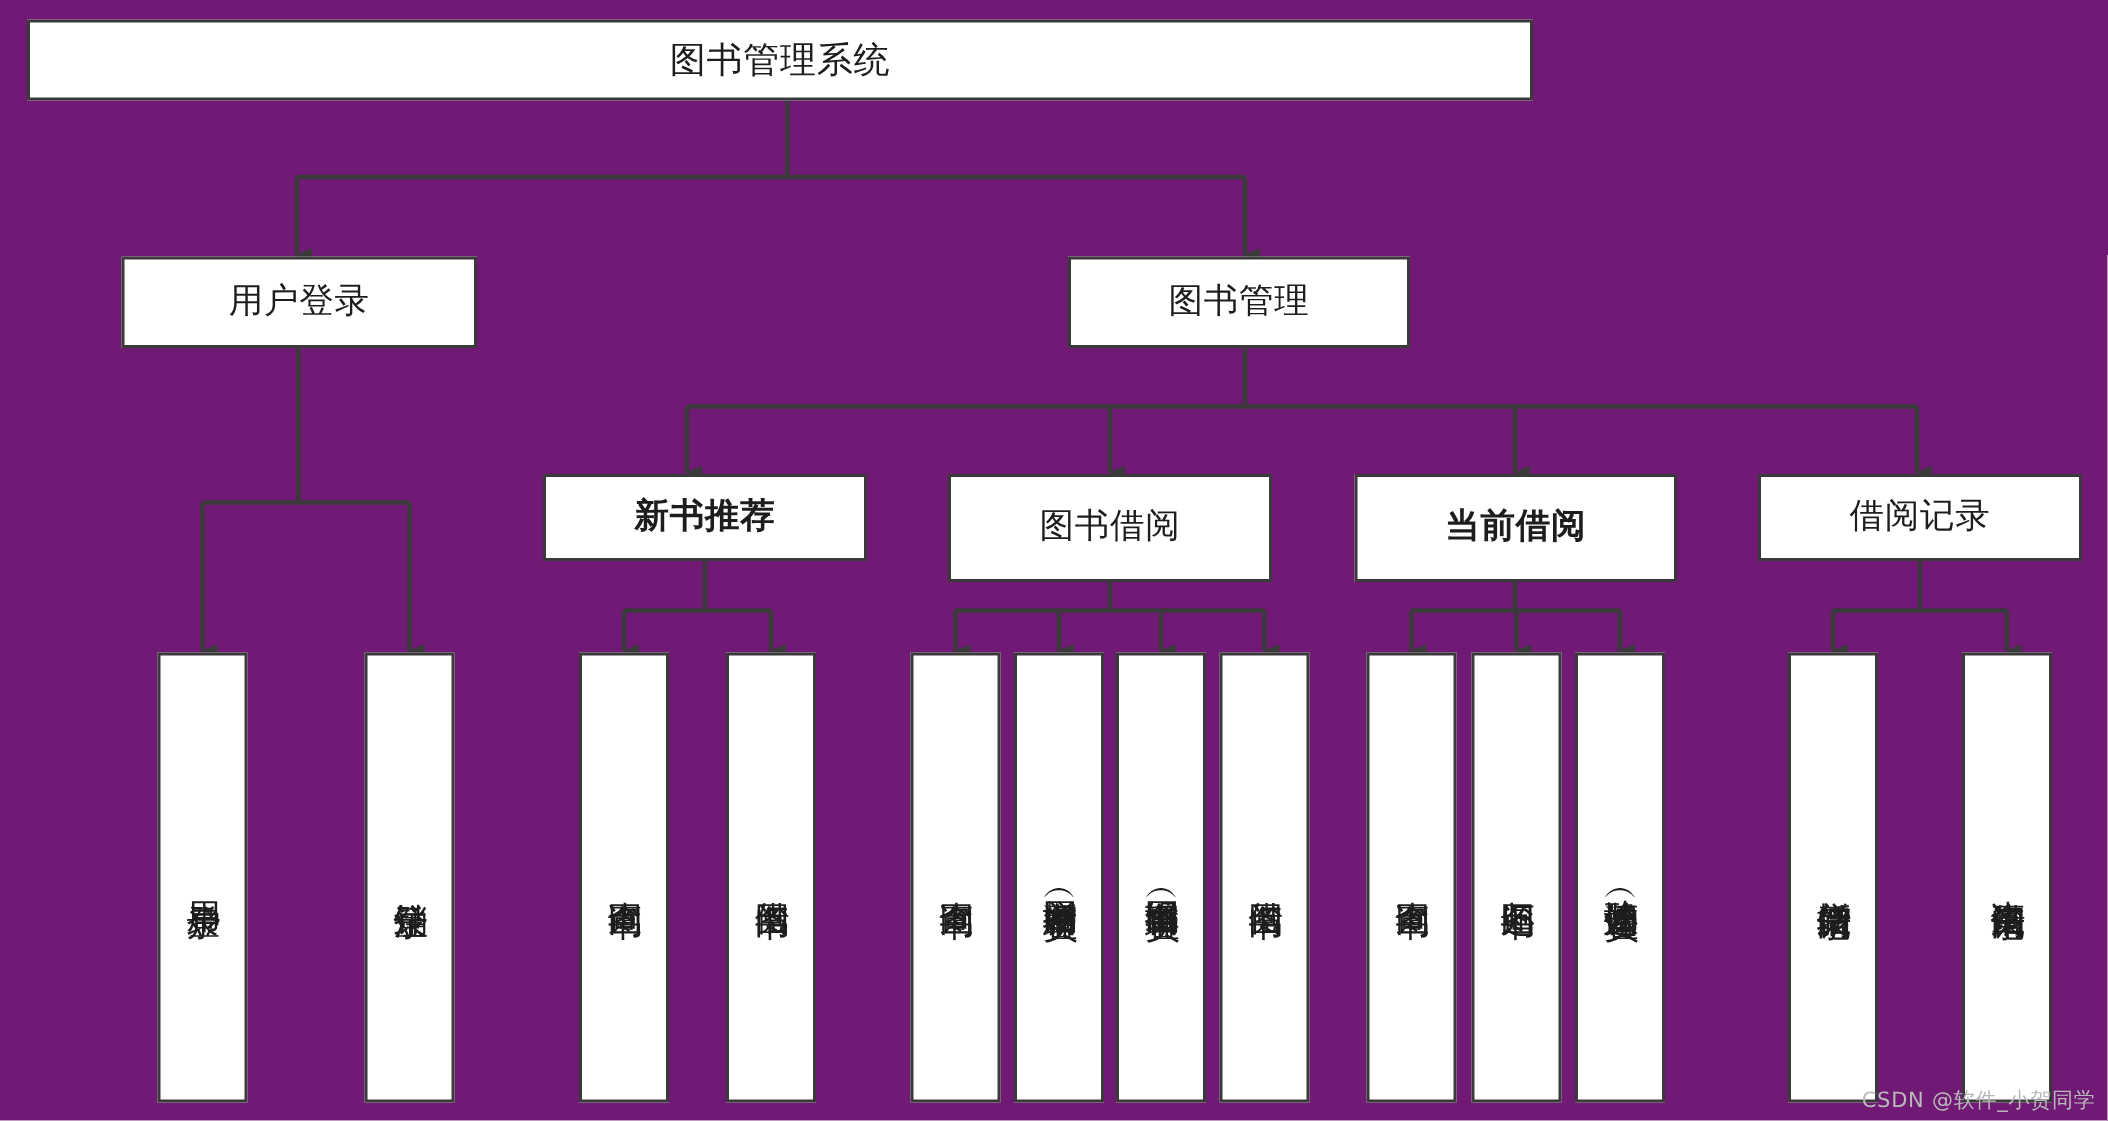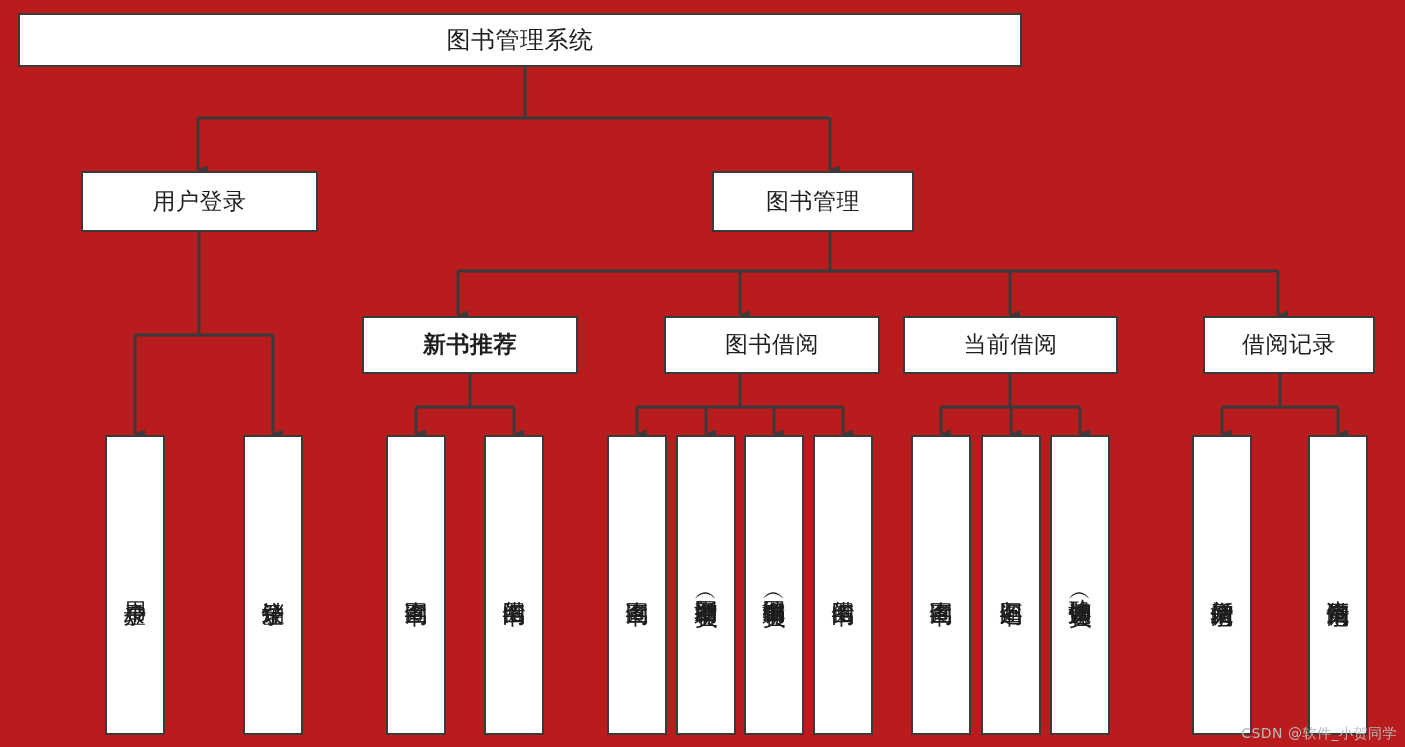--- a/index.html
+++ b/index.html
@@ -7,21 +7,21 @@
     padding: 0;
     background: #ffffff;
   }
   body {
     font-family: "DejaVu Sans", "Liberation Sans", sans-serif;
   }
   #stage {
     position: relative;
     width: 1405px;
     height: 747px;
-    background: #b91c1c;
+    background: #701a75;
     overflow: hidden;
   }
   #diagram-svg {
     position: absolute;
     left: 0;
     top: 0;
     width: 1405px;
     height: 747px;
   }
   .node-box {
@@ -117,34 +117,34 @@
       </g>
   </svg>
 
   <div class="node-box root" style="left:18px; top:13px; width:1004px; height:54px;">
     <span class="node-label">图书管理系统</span>
   </div>
 
   <div class="node-box level2" style="left:81px; top:171px; width:237px; height:61px;">
     <span class="node-label">用户登录</span>
   </div>
-  <div class="node-box level2" style="left:712px; top:171px; width:202px; height:61px;">
+  <div class="node-box level2" style="left:712px; top:171px; width:228px; height:61px;">
     <span class="node-label">图书管理</span>
   </div>
 
   <div class="node-box level3" style="left:362px; top:316px; width:216px; height:58px;font-weight:bold;">
     <span class="node-label">新书推荐</span>
   </div>
-  <div class="node-box level3" style="left:632px; top:316px; width:216px; height:58px;margin-left:32px;">
+  <div class="node-box level3" style="left:632px; top:316px; width:216px; height:72px;">
     <span class="node-label">图书借阅</span>
   </div>
-  <div class="node-box level3" style="left:903px; top:316px; width:215px; height:58px;">
+  <div class="node-box level3" style="left:903px; top:316px; width:215px; height:72px;font-weight:bold;">
     <span class="node-label">当前借阅</span>
   </div>
-  <div class="node-box level3" style="left:1172px; top:316px; width:172px; height:58px;margin-left:31px;">
+  <div class="node-box level3" style="left:1172px; top:316px; width:216px; height:58px;">
     <span class="node-label">借阅记录</span>
   </div>
 
   <div class="node-box vertical" style="left:105px; top:435px; width:60px; height:300px;">
     <span class="node-label">用户登录</span>
   </div>
   <div class="node-box vertical" style="left:243px; top:435px; width:60px; height:300px;">
     <span class="node-label">注销登录</span>
   </div>
   <div class="node-box vertical" style="left:386px; top:435px; width:60px; height:300px;">

